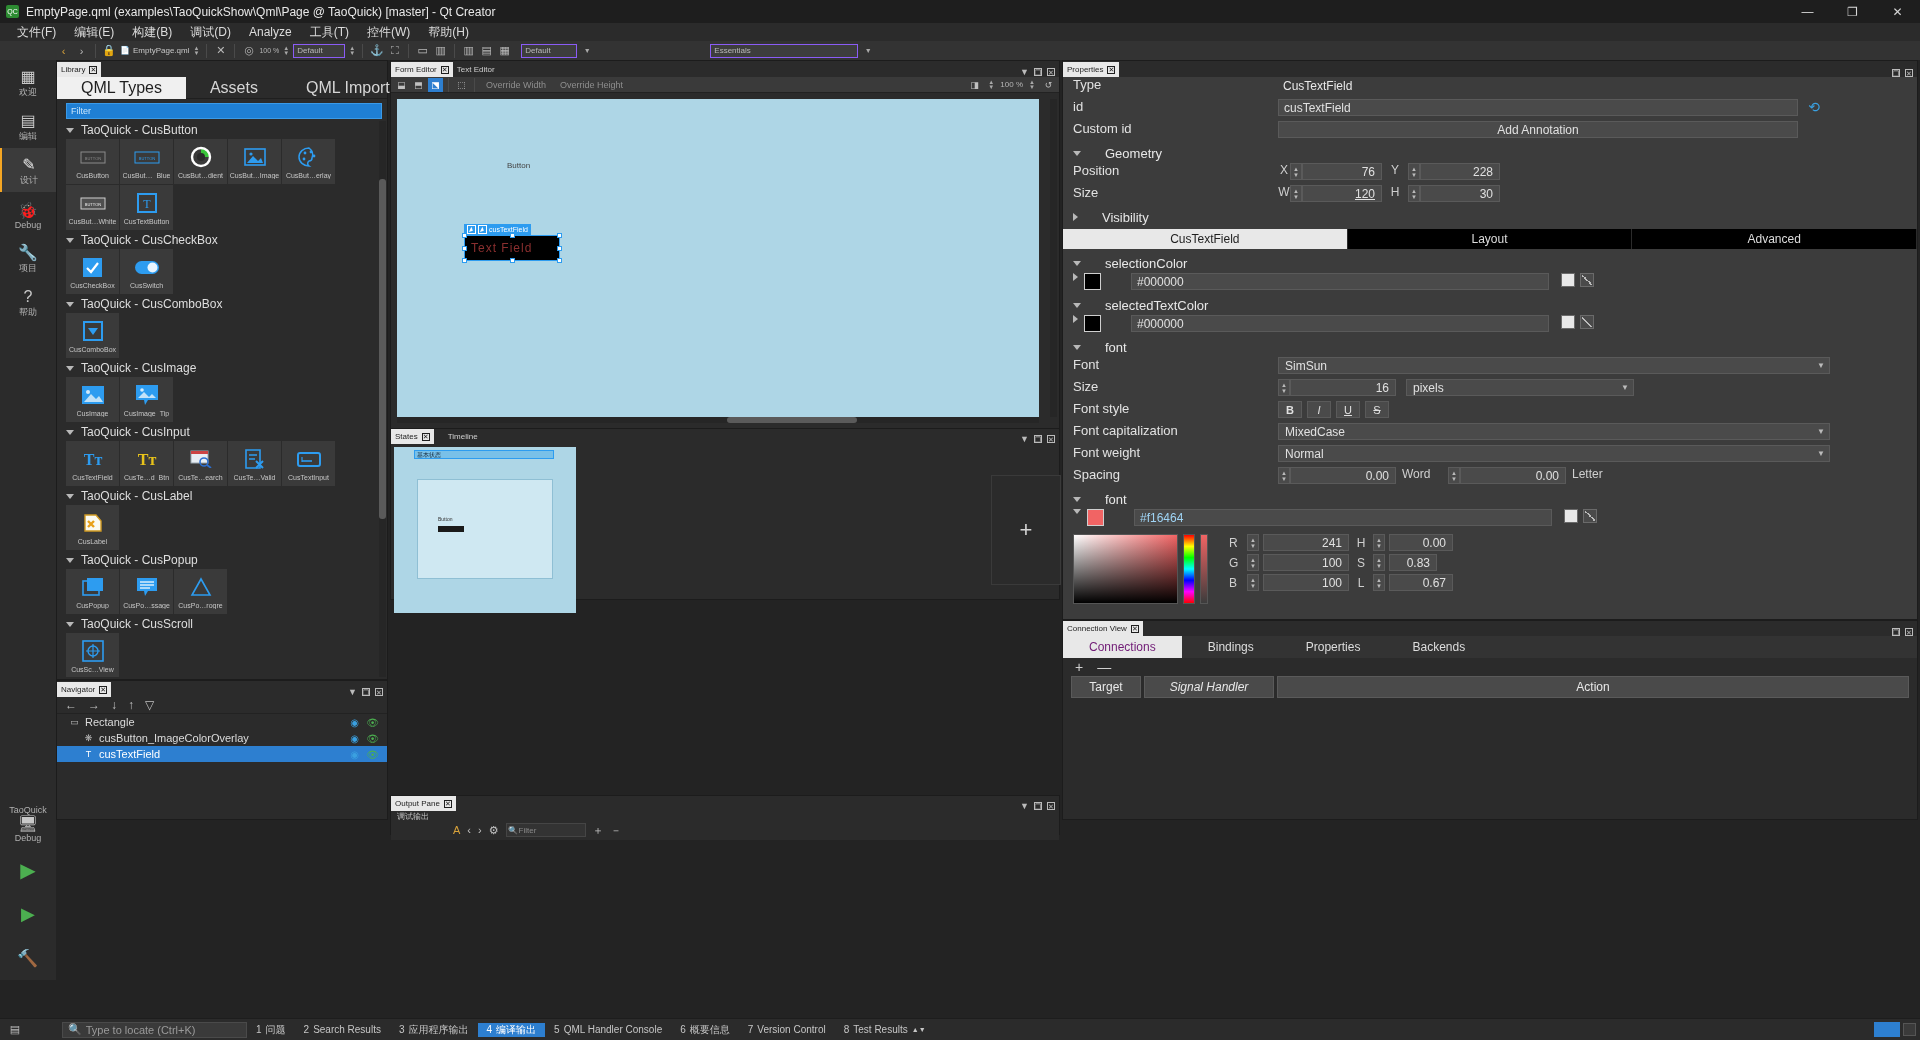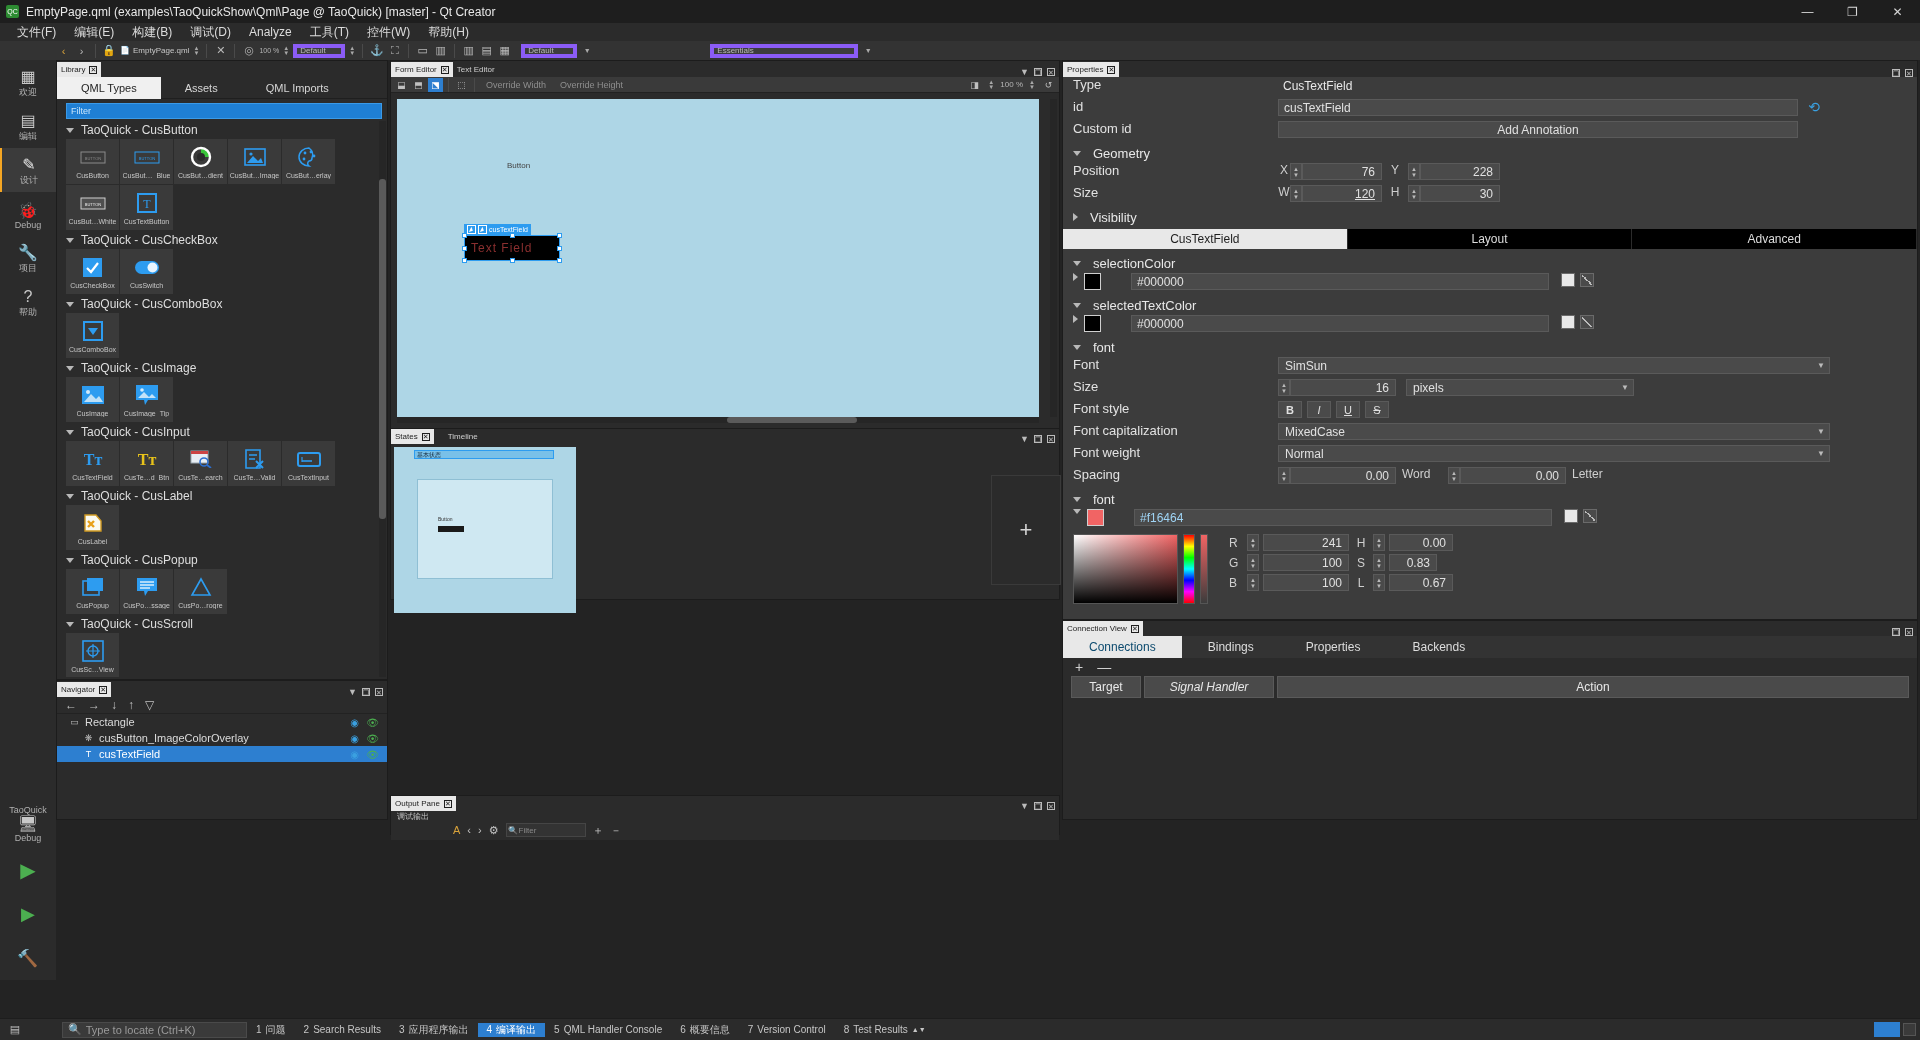--- a/index.html
+++ b/index.html
@@ -28,21 +28,21 @@
   .menubar{ position:absolute; left:0; top:23px; width:1920px; height:18px; background:#2b2b2b;
             display:flex; align-items:center; padding-left:8px; gap:0; }
   .menuitem{ padding:2px 9px; font-size:12px; color:#dcdcdc; }
 
   
   .toolbar{ position:absolute; left:0; top:41px; width:1920px; height:19px; background:#333333;
             display:flex; align-items:center; gap:3px; padding-left:56px; }
   .tb-sep{ width:1px;height:14px;background:#4a4a4a;margin:0 3px; }
   .tb-ico{ width:15px;height:15px;display:flex;align-items:center;justify-content:center;
            color:#b9b9b9; font-size:11px; }
-  .tb-combo{ height:14px; background:#3d3d3d; border:4px solid #8b5cf6; color:#b9b9b9;
+  .tb-combo{ height:14px; background:#3d3d3d; border:1px solid #8b5cf6; color:#b9b9b9;
              font-size:8px; display:flex; align-items:center; padding:0 3px; }
   .spin{ width:8px;height:14px;display:flex;flex-direction:column;align-items:center;justify-content:center;
          color:#a9a9a9; font-size:6px; line-height:5px; }
   .tb-file{ display:flex;align-items:center;gap:3px;font-size:8px;color:#c8c8c8; }
 
   
   .modebar{ position:absolute; left:0; top:60px; width:56px; height:920px; background:#2b2b2b; }
   .mode{ width:56px; height:44px; display:flex; flex-direction:column; align-items:center;
          justify-content:center; color:#b0b0b0; font-size:9px; gap:1px; padding-top:4px; }
   .mode .mi{ font-size:16px; line-height:16px; color:#c8c8c8; }
@@ -57,21 +57,21 @@
   .ptab{ height:15px; background:#3a3a3a; color:#d0d0d0; font-size:8px;
          display:flex; align-items:center; gap:4px; padding:0 4px; }
   .ptab.active{ background:#e8e8e8; color:#1e1e1e; }
   .xbox{ width:8px;height:8px;border:1px solid currentColor; font-size:7px; line-height:7px;
          display:flex;align-items:center;justify-content:center; }
 
   
   #library{ left:56px; top:60px; width:332px; height:620px; }
   .lib-tabs{ display:flex; height:22px; background:#2b2b2b; border-bottom:1px solid #1f1f1f; }
   .lib-tab{ flex:0 0 auto; padding:0 24px; height:22px; display:flex;align-items:center;
-            justify-content:center; font-size:11px; color:#d6d6d6; }
+            justify-content:center; font-size:16px; color:#d6d6d6; }
   .lib-tab.active{ background:#f0f0f0; color:#1e1e1e; }
   .lib-filter{ margin:4px 5px 2px 9px; height:16px; background:#1f7fd4; border:1px solid #3a9ae8;
                color:#c8e4fb; font-size:9px; display:flex; align-items:center; padding:0 4px; }
   .lib-scroll{ position:relative; height:556px; overflow:hidden; }
   .sec-head{ height:18px; display:flex; align-items:center; gap:7px; padding-left:9px;
              font-size:12px; color:#dedede; background:#2b2b2b; }
   .caret{ width:0;height:0;border-left:4px solid transparent;border-right:4px solid transparent;
           border-top:5px solid #b8b8b8; }
   .caret.right{ border:0; border-top:4px solid transparent;border-bottom:4px solid transparent;
           border-left:5px solid #b8b8b8; }
@@ -148,21 +148,21 @@
                color:#8a8a8a; display:flex; align-items:center; padding-left:12px; position:relative; }
 
   
   #properties{ left:1062px; top:60px; width:856px; height:560px; }
   .pr-tabbar{ height:16px; background:#2b2b2b; display:flex; align-items:flex-end; }
   .pr-body{ position:absolute; left:0; right:0; top:16px; bottom:0; background:#3c3c3c; overflow:hidden; }
   .pr-row{ height:22px; display:flex; align-items:flex-start; padding-left:10px; gap:0; }
   .pr-lbl{ width:205px; font-size:13px; color:#e2e2e2; }
   .pr-input{ height:17px; background:#4a4a4a; border:1px solid #5a5a5a; color:#e0e0e0;
              font-size:12px; display:flex; align-items:center; padding:0 5px; }
-  .pr-sect{ height:20px; display:flex; align-items:center; gap:12px; padding-left:10px;
+  .pr-sect{ height:20px; display:flex; align-items:center; gap:24px; padding-left:10px;
             font-size:13px; color:#e8e8e8; }
   .spinner{ width:12px; height:17px; background:#4a4a4a; border:1px solid #5a5a5a;
             display:flex; flex-direction:column; align-items:center; justify-content:center;
             color:#bbb; font-size:6px; line-height:6px; }
   .numfield{ height:17px; background:#4a4a4a; border:1px solid #5a5a5a; color:#e0e0e0;
              font-size:12px; display:flex; align-items:center; justify-content:flex-end;
              padding-right:6px; }
   .pr-tabs3{ height:20px; display:flex; margin-top:2px; }
   .pr-tab3{ flex:1; display:flex; align-items:center; justify-content:center; font-size:12px;
             background:#000000; color:#ddd; border-right:1px solid #2b2b2b; }
@@ -183,21 +183,21 @@
   .huebar{ width:12px; height:70px; border:1px solid #555;
       background:linear-gradient(to bottom,#ff0000,#ffff00,#00ff00,#00ffff,#0000ff,#ff00ff,#ff0000); }
   .alphabar{ width:8px; height:70px; border:1px solid #555;
       background:linear-gradient(to bottom,#f16464,transparent); }
 
   
   #connview{ left:1062px; top:620px; width:856px; height:200px; }
   .cv-tabbar{ height:15px; background:#2b2b2b; display:flex; align-items:flex-end; }
   .cv-tabs{ height:22px; display:flex; background:#333; }
   .cv-tab{ padding:0 26px; display:flex; align-items:center; font-size:12px; color:#ddd; }
-  .cv-tab.active{ background:#e8e8e8; color:#0c4a6e; }
+  .cv-tab.active{ background:#e8e8e8; color:#701a75; }
   .cv-tools{ height:18px; display:flex; align-items:center; gap:14px; padding-left:12px;
              color:#d0d0d0; font-size:14px; }
   .cv-cols{ height:22px; display:flex; gap:3px; padding:0 8px; }
   .cv-col{ background:#4a4a4a; border:1px solid #5a5a5a; display:flex; align-items:center;
            justify-content:center; font-size:12px; color:#e8e8e8; }
 
   
   .statusbar{ position:absolute; left:0; bottom:0; width:1920px; height:22px; background:#2b2b2b;
               display:flex; align-items:center; gap:0; border-top:1px solid #1d1d1d; }
   .sb-locate{ width:185px; height:16px; background:#3a3a3a; border:1px solid #4a4a4a;

